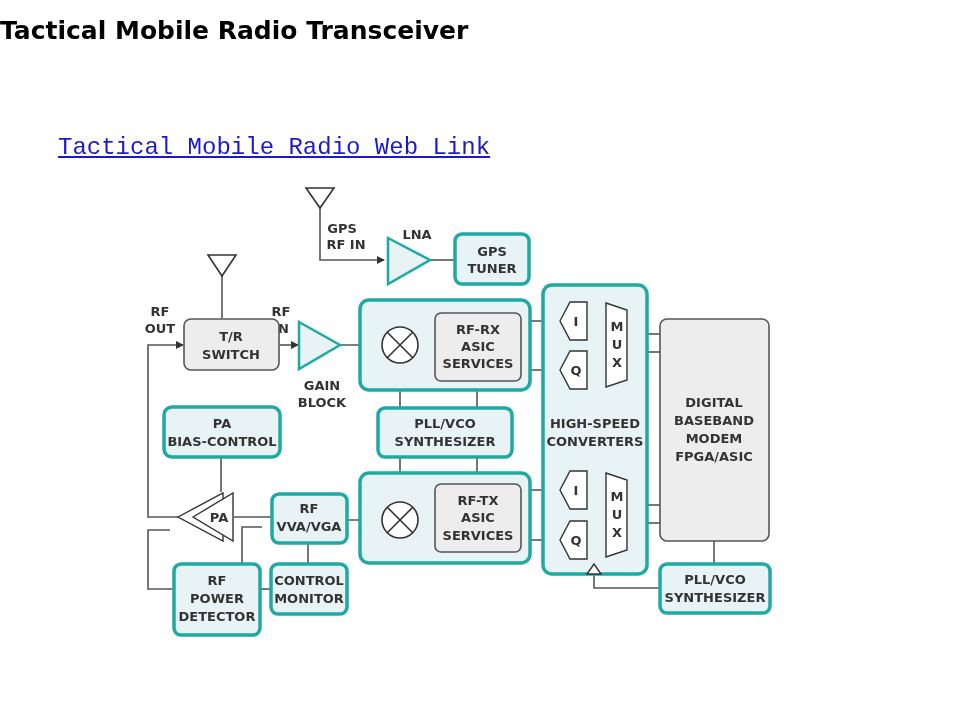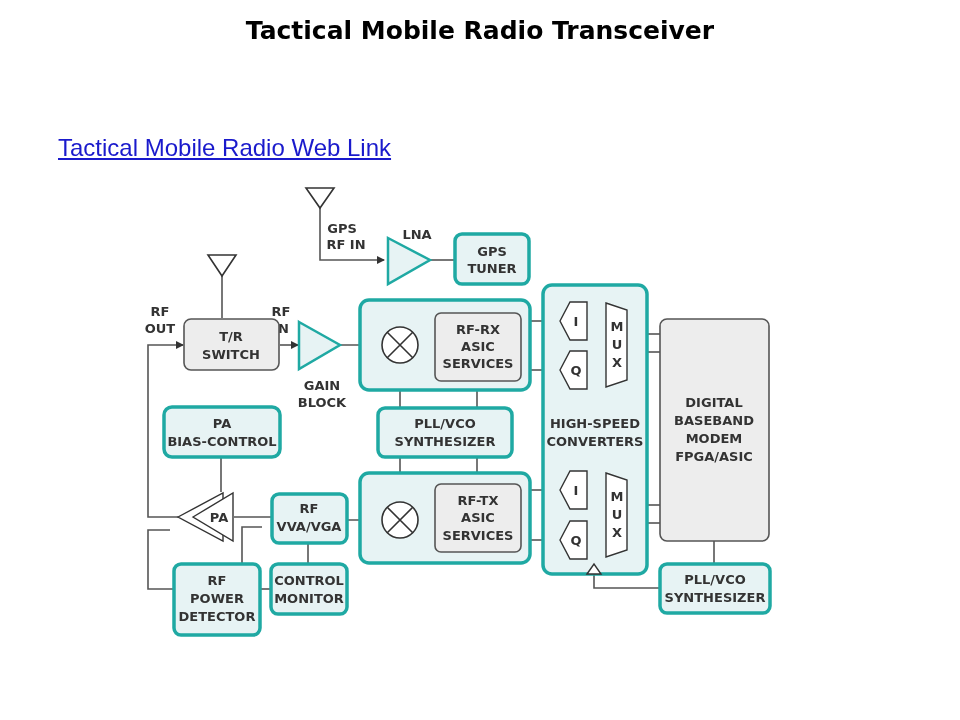--- a/index.html
+++ b/index.html
@@ -1,18 +1,18 @@
 <!DOCTYPE html>
 <html><head>
 <meta charset="utf-8">
 <style>
   html, body { margin: 0; padding: 0; background: #ffffff; }
   body { width: 960px; height: 720px; position: relative; overflow: hidden; font-family: "DejaVu Sans", sans-serif; }
-  .title { position: absolute; left: 0; width: 960px; top: 16px; text-align: center; font-weight: bold; font-size: 25px; color: #000; font-family: "DejaVu Sans", sans-serif; }
-  .weblink { position: absolute; left: 58px; top: 134px; font-size: 24px; color: #1a1acc; text-decoration: underline; font-family: Liberation Sans, sans-serif; cursor: pointer; }
+  .title { position: absolute; left: 0; width: 960px; top: 16px; font-weight: bold; font-size: 25px; color: #000; font-family: "DejaVu Sans", sans-serif; }
+  .weblink { position: absolute; left: 58px; top: 134px; font-size: 24px; color: #1a1acc; text-decoration: underline; font-family: Liberation Mono, monospace; cursor: pointer; }
   svg.diagram { position: absolute; left: 0; top: 0; }
   .lbl { font-family: "DejaVu Sans", sans-serif; font-weight: bold; font-size: 13px; fill: #333; text-anchor: middle; }
   .teal { fill: #e7f3f4; stroke: #1fa9a3; stroke-width: 3.5; }
   .gray { fill: #ededed; stroke: #555; stroke-width: 1.6; }
   .wire { stroke: #555; stroke-width: 1.6; fill: none; }
   .blk { fill: none; stroke: #333; stroke-width: 1.6; }
 </style>
 </head>
 <body>
 

